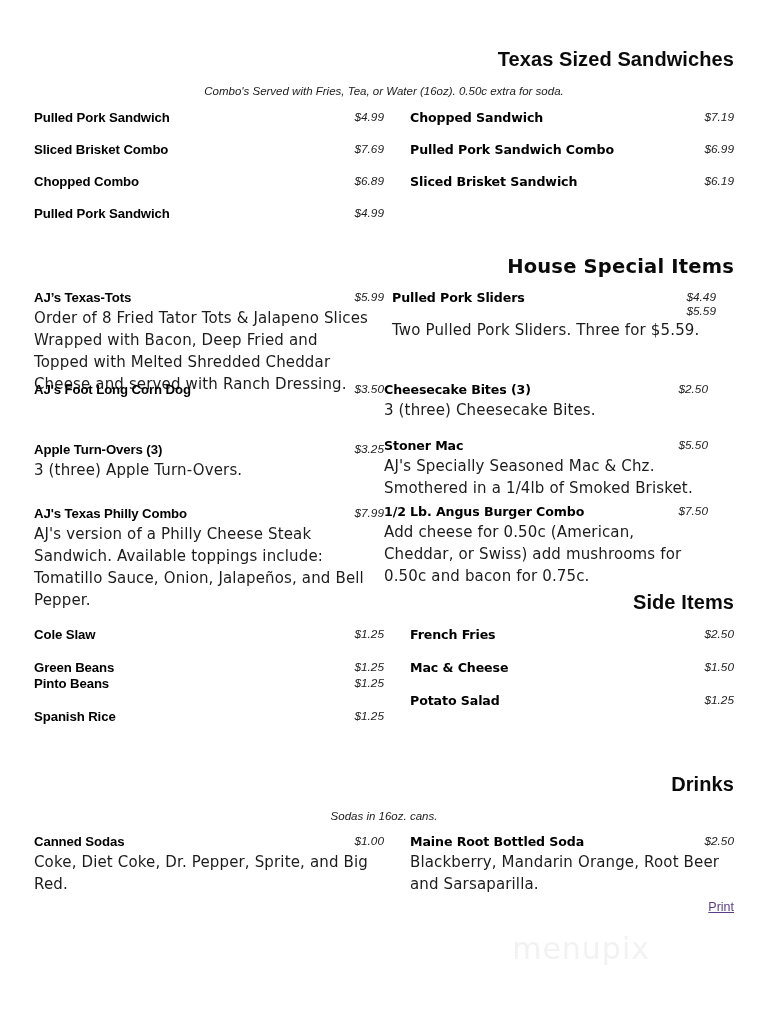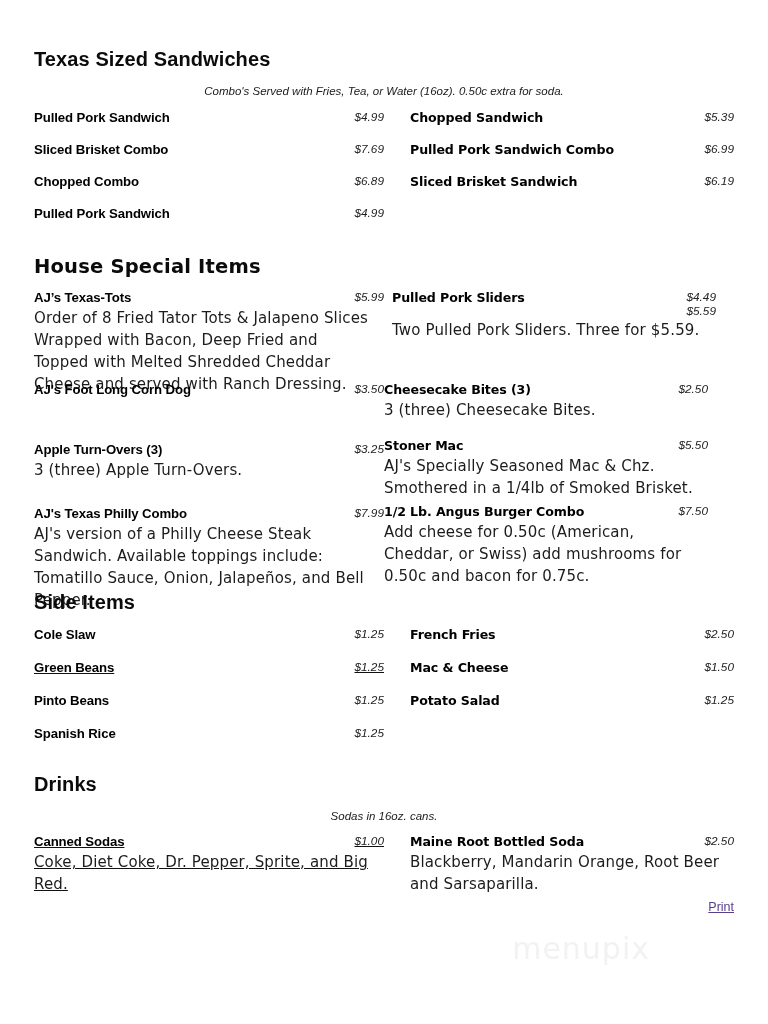--- a/index.html
+++ b/index.html
@@ -18,21 +18,21 @@
   .page {
     position: relative;
     width: 768px;
     height: 1024px;
     box-sizing: border-box;
     padding: 0 34px;
   }
 
   
   .section-title {
-    text-align: left;
+    text-align: right;
     font-weight: bold;
     font-size: 19.5px;
     letter-spacing: 0.2px;
     color: #0b0b0b;
     margin: 0;
     font-family: "DejaVu Sans", sans-serif;
   }
   .section-title.narrow {
     font-family: "Liberation Sans", sans-serif;
     font-size: 20px;
@@ -169,21 +169,21 @@
                   <span class="price">$4.99</span>
                 </div>
               </div>
             </div>
           </div>
           <div class="col right" style="position: relative;">
             <div class="item" style="margin-bottom: 16px;">
               <div class="item-head">
                 <div class="item-name">Chopped Sandwich</div>
                 <div class="price-stack">
-                  <span class="price">$5.39</span>
+                  <span class="price">$7.19</span>
                 </div>
               </div>
             </div>
             <div class="item" style="margin-bottom: 16px;">
               <div class="item-head">
                 <div class="item-name">Pulled Pork Sandwich Combo</div>
                 <div class="price-stack">
                   <span class="price">$6.99</span>
                 </div>
               </div>
@@ -285,21 +285,21 @@
         <div class="cols" style="position: absolute; left: 34px; top: 627px;">
           <div class="col left" style="position: relative;">
             <div class="item" style="margin-bottom: 17px;">
               <div class="item-head">
                 <div class="item-name">Cole Slaw</div>
                 <div class="price-stack">
                   <span class="price">$1.25</span>
                 </div>
               </div>
             </div>
-            <div class="item" style="margin-bottom: 17px; text-decoration: underline;">
+            <div class="item" style="">
               <div class="item-head">
                 <div class="item-name">Green Beans</div>
                 <div class="price-stack">
                   <span class="price">$1.25</span>
                 </div>
               </div>
             </div>
             <div class="item" style="margin-bottom: 17px;">
               <div class="item-head">
                 <div class="item-name">Pinto Beans</div>
@@ -342,21 +342,21 @@
                 </div>
               </div>
             </div>
           </div>
         </div>
       </div>
       <div>
         <div class="section-title narrow" style="position: absolute; left: 34px; right: 34px; top: 773px;">Drinks</div>
         <div class="section-sub" style="position: absolute; left: 34px; right: 34px; top: 810px;">Sodas in 16oz. cans.</div>
         <div class="cols" style="position: absolute; left: 34px; top: 834px;">
-          <div class="col left" style="position: relative; text-decoration: underline;">
+          <div class="col left" style="position: relative;">
             <div class="item">
               <div class="item-head">
                 <div class="item-name">Canned Sodas</div>
                 <div class="price-stack">
                   <span class="price">$1.00</span>
                 </div>
               </div>
               <div class="item-desc">Coke, Diet Coke, Dr. Pepper, Sprite, and Big Red.</div>
             </div>
           </div>

